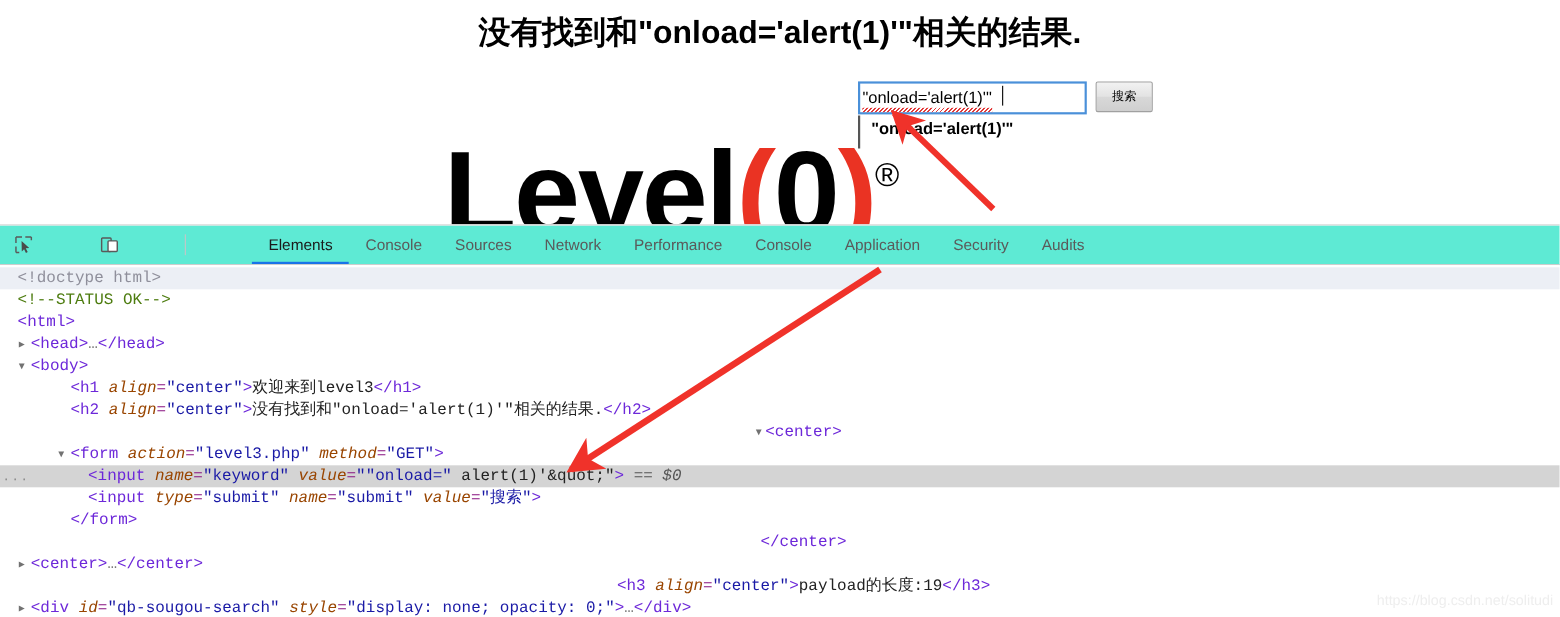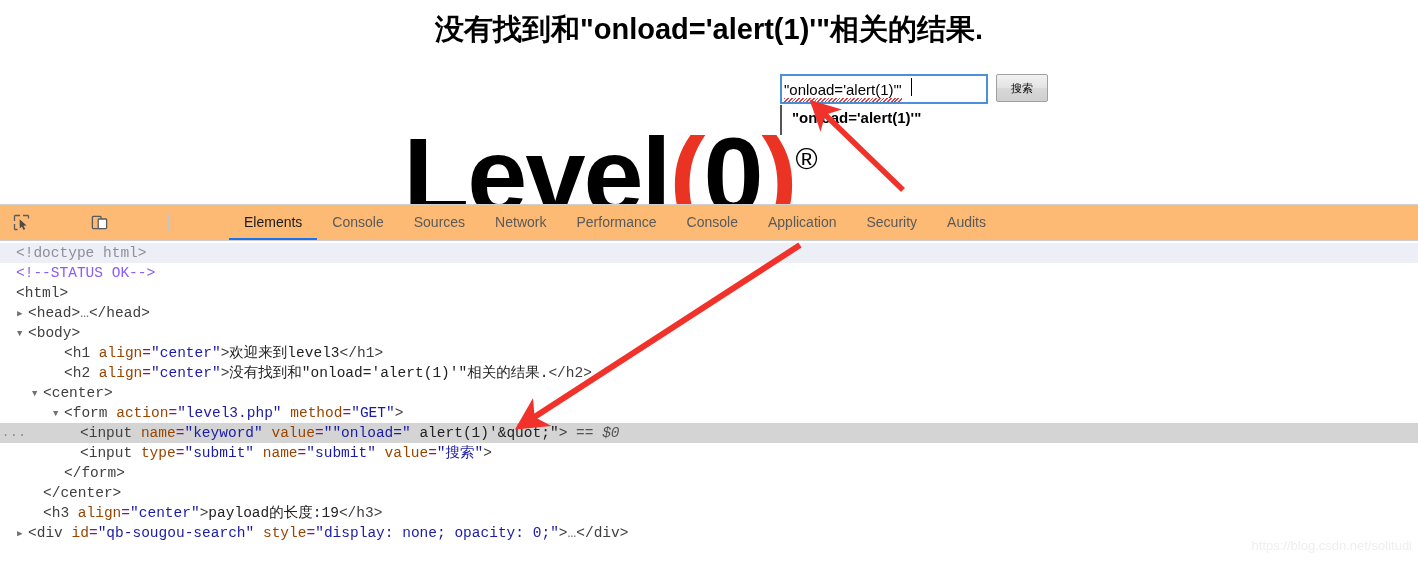--- a/index.html
+++ b/index.html
@@ -153,21 +153,21 @@
     height: 357px;
     background: #ffffff;
     border-top: 1px solid #cfcfcf;
     box-sizing: border-box;
     overflow: hidden;
   }
 
   #devtools-toolbar {
     position: relative;
     height: 35px;
-    background: #fdba74;
+    background: #5eead4;
     border-bottom: 1px solid #cdcdcd;
     display: flex;
     align-items: stretch;
     gap: 48px;
   }
   .tool-icon-btn {
     width: 30px;
     display: flex;
     align-items: center;
     justify-content: center;
@@ -224,41 +224,41 @@
     width: 10px;
     margin-left: -11px;
     margin-right: 1px;
     color: #727272;
     font-size: 9px;
     vertical-align: 1px;
     cursor: pointer;
   }
   .indent-1 { padding-left: 16px; }
   .indent-2 { padding-left: 28px; }
-  .indent-3 { padding-left: 43px; }
+  .indent-3 { padding-left: 43px; text-align: center; }
   .indent-4 { padding-left: 64px; }
   .indent-5 { padding-left: 80px; }
 
   .row-ellipsis {
     position: absolute;
     left: 2px;
     top: 3px;
     color: #8a8a8a;
     font-size: 12px;
     letter-spacing: 1px;
     cursor: pointer;
   }
 
   
   .tk-punct   { color: #881280; }
-  .tk-tag     { color: #404040; }
-  .tk-attr    { color: #994500; }
+  .tk-tag     { color: #6d28d9; }
+  .tk-attr    { color: #994500; font-style: italic; }
   .tk-val     { color: #1a1aa6; }
   .tk-text    { color: #222222; }
-  .tk-comment { color: #8b5cf6; }
+  .tk-comment { color: #4d7c0f; }
   .tk-doctype { color: #8f8f9b; }
   .tk-ellipsis{ color: #777777; }
   .tk-sel     { color: #555555; font-style: italic; }
 
   
   #annotations {
     position: absolute;
     left: 0; top: 0;
     width: 1418px; height: 561px;
     pointer-events: none;
@@ -393,20 +393,23 @@
     </div>
 
     <div class="dom-row indent-4">
       <span class="tk-tag">&lt;/form&gt;</span>
     </div>
 
     <div class="dom-row indent-3">
       <span class="tk-tag">&lt;/center&gt;</span>
     </div>
 
+    <div class="dom-row indent-2">
+      <span class="twisty">▶</span><span class="tk-tag">&lt;center&gt;</span><span class="tk-ellipsis">…</span><span class="tk-tag">&lt;/center&gt;</span>
+    </div>
 
     <div class="dom-row indent-3">
       <span class="tk-tag">&lt;h3</span>
       <span class="tk-attr">align</span><span class="tk-punct">=</span><span class="tk-val">"center"</span><span class="tk-tag">&gt;</span><span class="tk-text">payload的长度:19</span><span class="tk-tag">&lt;/h3&gt;</span>
     </div>
 
     <div class="dom-row indent-2">
       <span class="twisty">▶</span><span class="tk-tag">&lt;div</span>
       <span class="tk-attr">id</span><span class="tk-punct">=</span><span class="tk-val">"qb-sougou-search"</span>
       <span class="tk-attr">style</span><span class="tk-punct">=</span><span class="tk-val">"display: none; opacity: 0;"</span><span class="tk-tag">&gt;</span><span class="tk-ellipsis">…</span><span class="tk-tag">&lt;/div&gt;</span>

